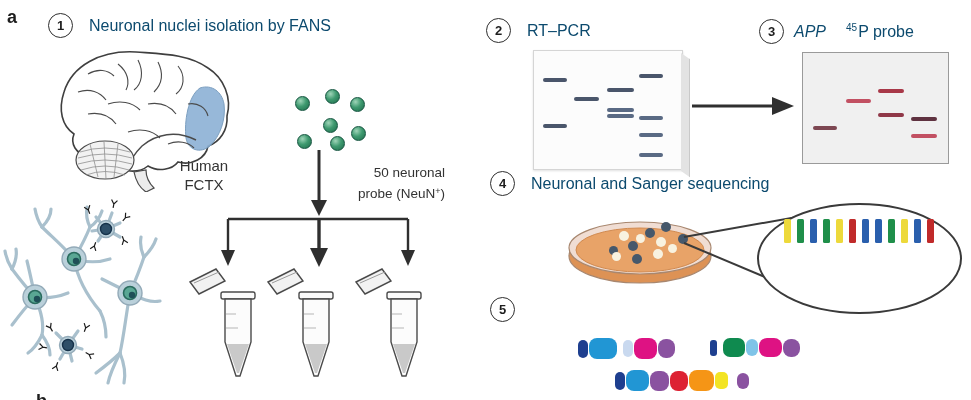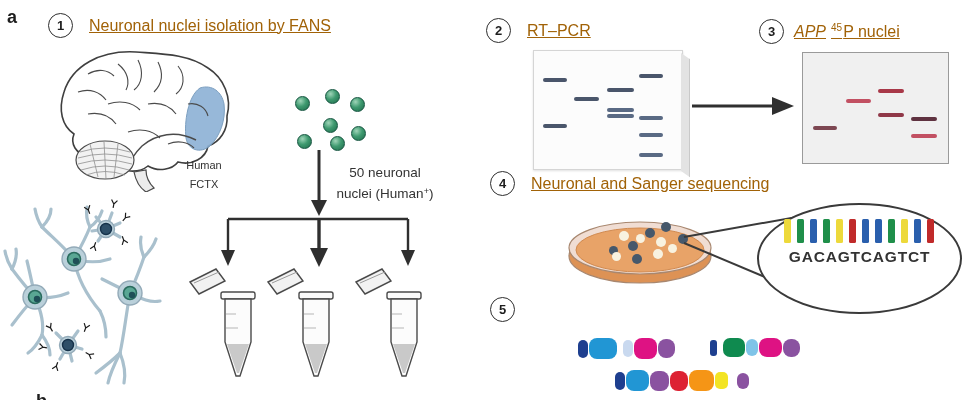--- a/index.html
+++ b/index.html
@@ -4,25 +4,25 @@
 <style>
   html,body{margin:0;padding:0;background:#fff;}
   #fig{position:relative;width:971px;height:400px;background:#fff;overflow:hidden;
        font-family:"Liberation Sans", sans-serif;color:#2b2b2b;}
   .abs{position:absolute;}
   .panel-label{font-weight:bold;font-size:18px;color:#1d1d1d;}
   .step-header{position:absolute;display:flex;align-items:center;gap:16px;}
   .step-num{flex:none;width:23px;height:23px;border:1.8px solid #2e2e2e;border-radius:50%;
             display:flex;align-items:center;justify-content:center;
             font-size:13px;font-weight:bold;color:#1e1e1e;background:#fff;}
-  .step-label{font-size:16px;color:#a16207;white-space:nowrap;text-decoration:underline;}
-  .step-label i{margin-right:5px;}
+  .step-label{font-size:16px;color:#0c4a6e;white-space:nowrap;}
+  .step-label i{margin-right:20px;}
   .step-label sup{font-size:10px;vertical-align:6px;margin-right:1px;}
-  .small-label{font-size:11px;line-height:19px;color:#333;text-align:center;}
-  .nuclei-label{font-size:13.5px;line-height:18px;color:#333;text-align:center;}
+  .small-label{font-size:15px;line-height:19px;color:#333;text-align:center;}
+  .nuclei-label{font-size:13.5px;line-height:18px;color:#333;text-align:right;}
   .nuclei-label sup{font-size:9px;vertical-align:4px;}
 
   
   .gel-rt{position:absolute;left:533px;top:50px;width:148px;height:118px;background:#fcfcfc;
           border:1px solid #d5d5d5;box-shadow:0 1px 2px rgba(0,0,0,.12);}
   .gel-rt::after{content:"";position:absolute;right:-8px;top:2px;width:8px;height:100%;
           background:#e3e3e3;border-right:1px solid #c9c9c9;transform:skewY(35deg);transform-origin:left top;}
   .gel-probe{position:absolute;left:802px;top:52px;width:145px;height:110px;background:#f0f0f0;
           border:1.5px solid #9a9a9a;}
   .band{position:absolute;left:var(--x);top:var(--y);width:var(--w);height:4px;
@@ -61,21 +61,21 @@
   <div class="step-header" style="left:48px;top:13px;">
     <span class="step-num">1</span>
     <span class="step-label">Neuronal nuclei isolation by FANS</span>
   </div>
   <div class="step-header" style="left:486px;top:18px;">
     <span class="step-num">2</span>
     <span class="step-label">RT–PCR</span>
   </div>
   <div class="step-header" style="left:759px;top:19px;gap:10px;">
     <span class="step-num">3</span>
-    <span class="step-label"><i>APP</i><sup>45</sup><span>P nuclei</span></span>
+    <span class="step-label"><i>APP</i><sup>45</sup><span>P probe</span></span>
   </div>
   <div class="step-header" style="left:490px;top:171px;">
     <span class="step-num">4</span>
     <span class="step-label">Neuronal and Sanger sequencing</span>
   </div>
   <div class="step-header" style="left:490px;top:297px;">
     <span class="step-num">5</span>
   </div>
 
   <svg class="abs" style="left:48px;top:44px;" width="190" height="148" viewBox="0 0 190 148">
@@ -124,21 +124,21 @@
       <div class="dot" style="--x: 37px; --y: 4px;"></div>
       <div class="dot" style="--x: 62px; --y: 12px;"></div>
       <div class="dot" style="--x: 35px; --y: 33px;"></div>
       <div class="dot" style="--x: 63px; --y: 41px;"></div>
       <div class="dot" style="--x: 9px; --y: 49px;"></div>
       <div class="dot" style="--x: 42px; --y: 51px;"></div>
     </div>
 
   <div class="abs nuclei-label" style="left:325px;top:164px;width:120px;">
     <div>50 neuronal</div>
-    <div><span>nuclei (Human</span><sup>+</sup><span>)</span></div>
+    <div><span>probe (NeuN</span><sup>+</sup><span>)</span></div>
   </div>
 
   <svg class="abs" style="left:150px;top:140px;" width="340" height="132" viewBox="0 0 340 132">
     <g stroke="#2f2f2f" fill="#2f2f2f">
       <line x1="169" y1="10" x2="169" y2="62" stroke-width="3"></line>
       <polygon points="161,60 177,60 169,76" stroke="none"></polygon>
       <line x1="78" y1="79" x2="258" y2="79" stroke-width="2.4"></line>
       <line x1="78" y1="79" x2="78" y2="112" stroke-width="2.4"></line>
       <polygon points="71,110 85,110 78,126" stroke="none"></polygon>
       <line x1="169" y1="79" x2="169" y2="110" stroke-width="3.4"></line>
@@ -295,21 +295,20 @@
         <div class="seqbar" style="--c: #1f8f4a;"></div>
         <div class="seqbar" style="--c: #edd93b;"></div>
         <div class="seqbar" style="--c: #c02a2a;"></div>
         <div class="seqbar" style="--c: #2a5fad;"></div>
         <div class="seqbar" style="--c: #2a5fad;"></div>
         <div class="seqbar" style="--c: #1f8f4a;"></div>
         <div class="seqbar" style="--c: #edd93b;"></div>
         <div class="seqbar" style="--c: #2a5fad;"></div>
         <div class="seqbar" style="--c: #c02a2a;"></div>
       </div>
-    <div class="seq-text">GACAGTCAGTCT</div>
   </div>
 
   <div class="vrow" style="left:578px;top:338px;">
       <div class="vshape" style="--w: 10px; --h: 18px; --c: #1e3f8f; --r: 5px;"></div>
       <div class="vshape" style="--w: 28px; --h: 21px; --c: #2196d4; --r: 8px;"></div>
       <div class="vshape" style="--w: 10px; --h: 17px; --c: #c9d9ef; --r: 5px; --ml: 5px;"></div>
       <div class="vshape" style="--w: 23px; --h: 21px; --c: #de1283; --r: 8px;"></div>
       <div class="vshape" style="--w: 17px; --h: 19px; --c: #8a52a0; --r: 8px;"></div>
     </div>
   <div class="vrow" style="left:710px;top:338px;">

